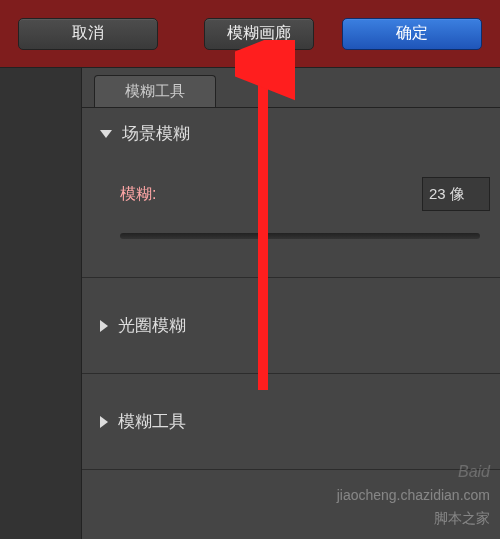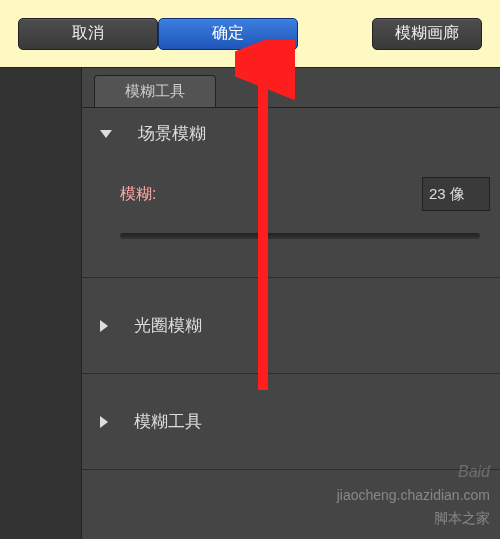--- a/index.html
+++ b/index.html
@@ -7,24 +7,25 @@
       width: 500px;
       height: 539px;
       background: #454545;
       font-family: "PingFang SC", "Microsoft YaHei", sans-serif;
       color: #ddd;
       overflow: hidden;
       position: relative;
     }
     .topbar {
       height: 68px;
-      background: #fef9c3;
+      background: #7f1d1d;
       display: flex;
       align-items: center;
       padding: 0 18px;
+      gap: 28px;
       border-bottom: 1px solid #222;
     }
     .btn {
       height: 32px;
       width: 140px;
       border-radius: 5px;
       border: 1px solid #222;
       background: linear-gradient(#4d4d4d, #3a3a3a);
       color: #eee;
       font-size: 16px;
@@ -74,21 +75,21 @@
       border-radius: 4px 4px 0 0;
       cursor: pointer;
     }
     .section {
       border-bottom: 1px solid #2c2c2c;
     }
     .section-header {
       display: flex;
       align-items: center;
       padding: 14px 18px;
-      gap: 26px;
+      gap: 10px;
       cursor: pointer;
       font-size: 17px;
       color: #ddd;
     }
     .tri {
       display: inline-block;
       width: 0; height: 0;
     }
     .tri.down {
       border-left: 6px solid transparent;
@@ -153,22 +154,22 @@
       line-height: 1.6;
       pointer-events: none;
     }
     .watermarks .light { color: rgba(255,255,255,.22); font-size: 16px; font-style: italic; }
   </style>
 </head>
 <body>
 
 <div class="topbar">
   <button class="btn">取消</button>
+  <button class="btn right">模糊画廊</button>
   <button class="btn primary">确定</button>
-  <button class="btn right">模糊画廊</button>
 </div>
 
 <div class="workspace">
   <div class="canvas-area"></div>
   <div class="panel">
     <div class="tabs">
       <div class="tab">模糊工具</div>
     </div>
 
     <div class="section">

